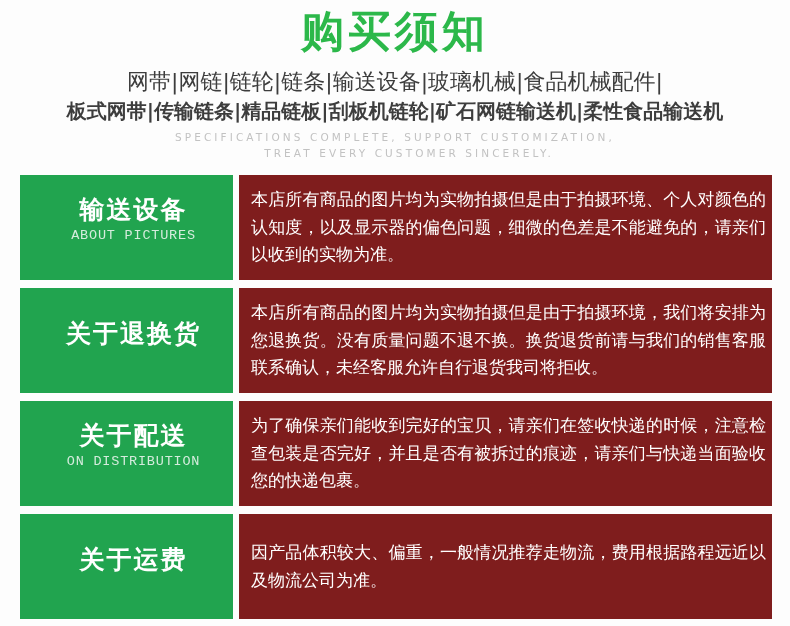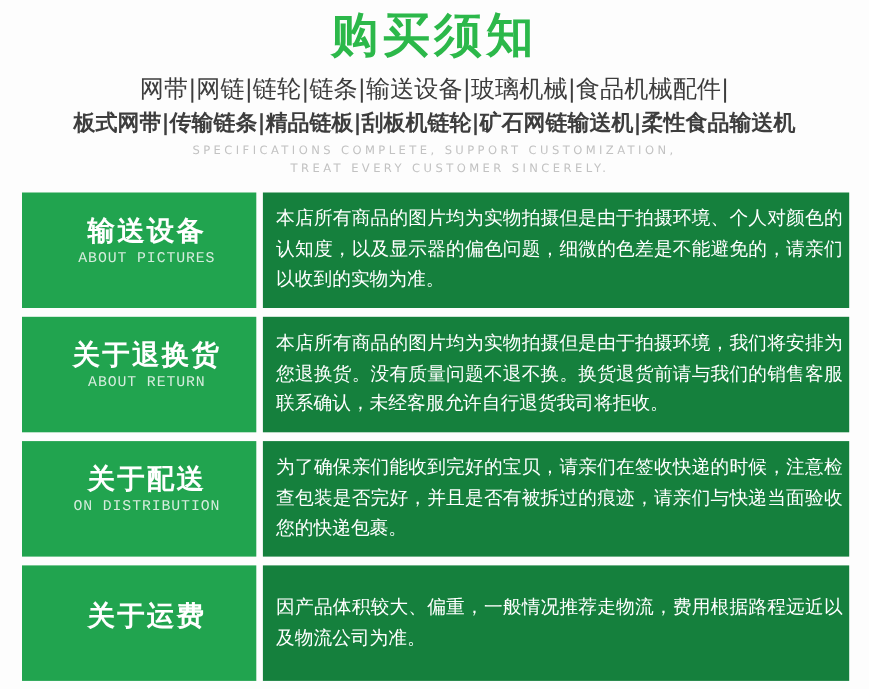--- a/index.html
+++ b/index.html
@@ -101,21 +101,21 @@
     letter-spacing: 0.8px;
     line-height: 1.5;
     margin-top: 2px;
     white-space: nowrap;
   }
 
   .row-gap { flex: 0 0 6px; }
 
   .row-content {
     flex: 1 1 auto;
-    background: #15803d;
+    background: #7f1d1d;
     display: flex;
     align-items: center;
     box-sizing: border-box;
     padding: 0 6px 0 12px;
   }
   .row-content-text {
     font-family: "DejaVu Sans", "Liberation Sans", sans-serif;
     font-size: 17px;
     color: #ffffff;
     line-height: 1.62;
@@ -144,21 +144,20 @@
     </div>
     <div class="row-gap"></div>
     <div class="row-content">
       <div class="row-content-text">本店所有商品的图片均为实物拍摄但是由于拍摄环境、个人对颜色的认知度，以及显示器的偏色问题，细微的色差是不能避免的，请亲们以收到的实物为准。</div>
     </div>
   </div>
 
   <div class="row">
     <div class="row-label">
       <div class="row-label-cn">关于退换货</div>
-      <div class="row-label-en">ABOUT RETURN</div>
     </div>
     <div class="row-gap"></div>
     <div class="row-content">
       <div class="row-content-text">本店所有商品的图片均为实物拍摄但是由于拍摄环境，我们将安排为您退换货。没有质量问题不退不换。换货退货前请与我们的销售客服联系确认，未经客服允许自行退货我司将拒收。</div>
     </div>
   </div>
 
   <div class="row">
     <div class="row-label">
       <div class="row-label-cn">关于配送</div>

